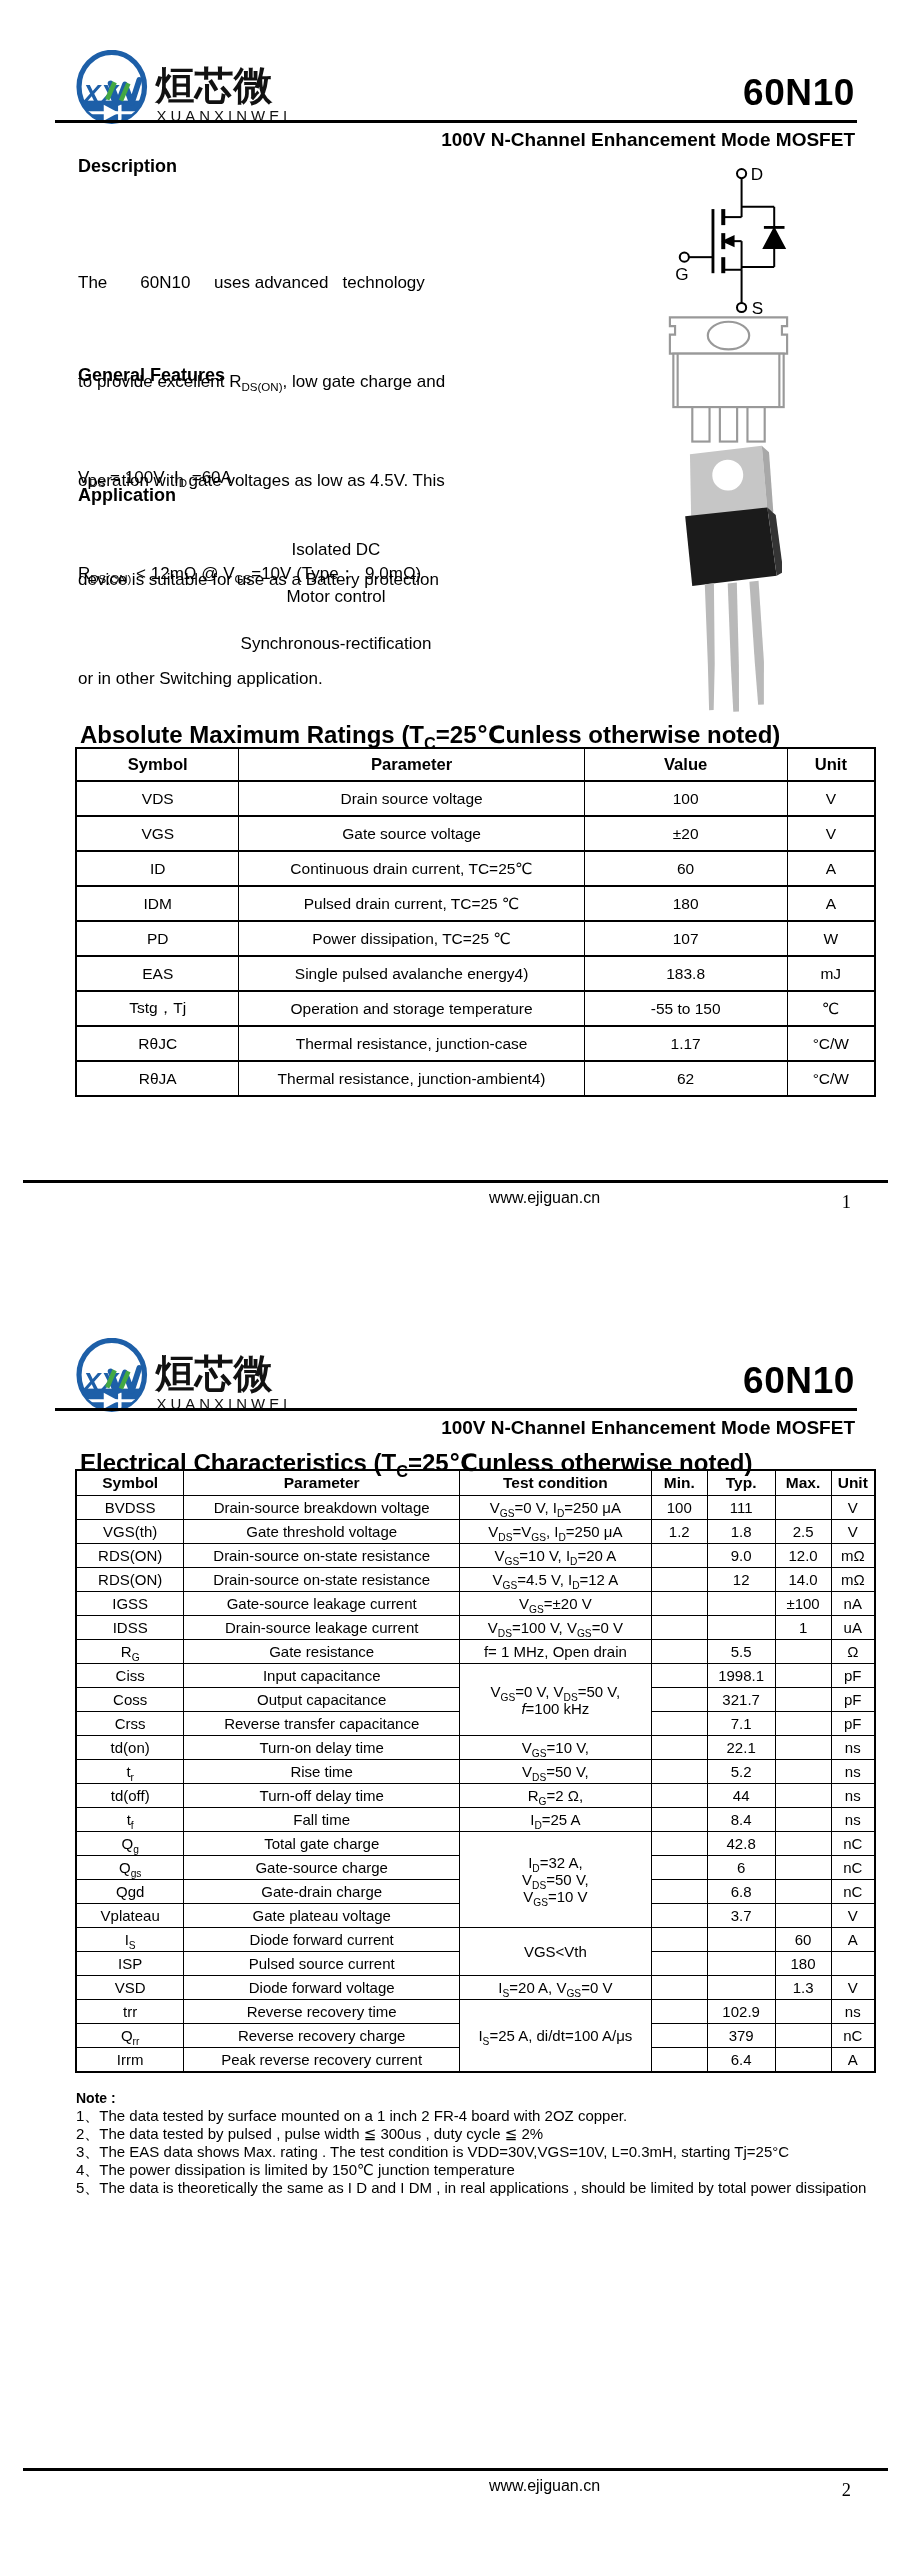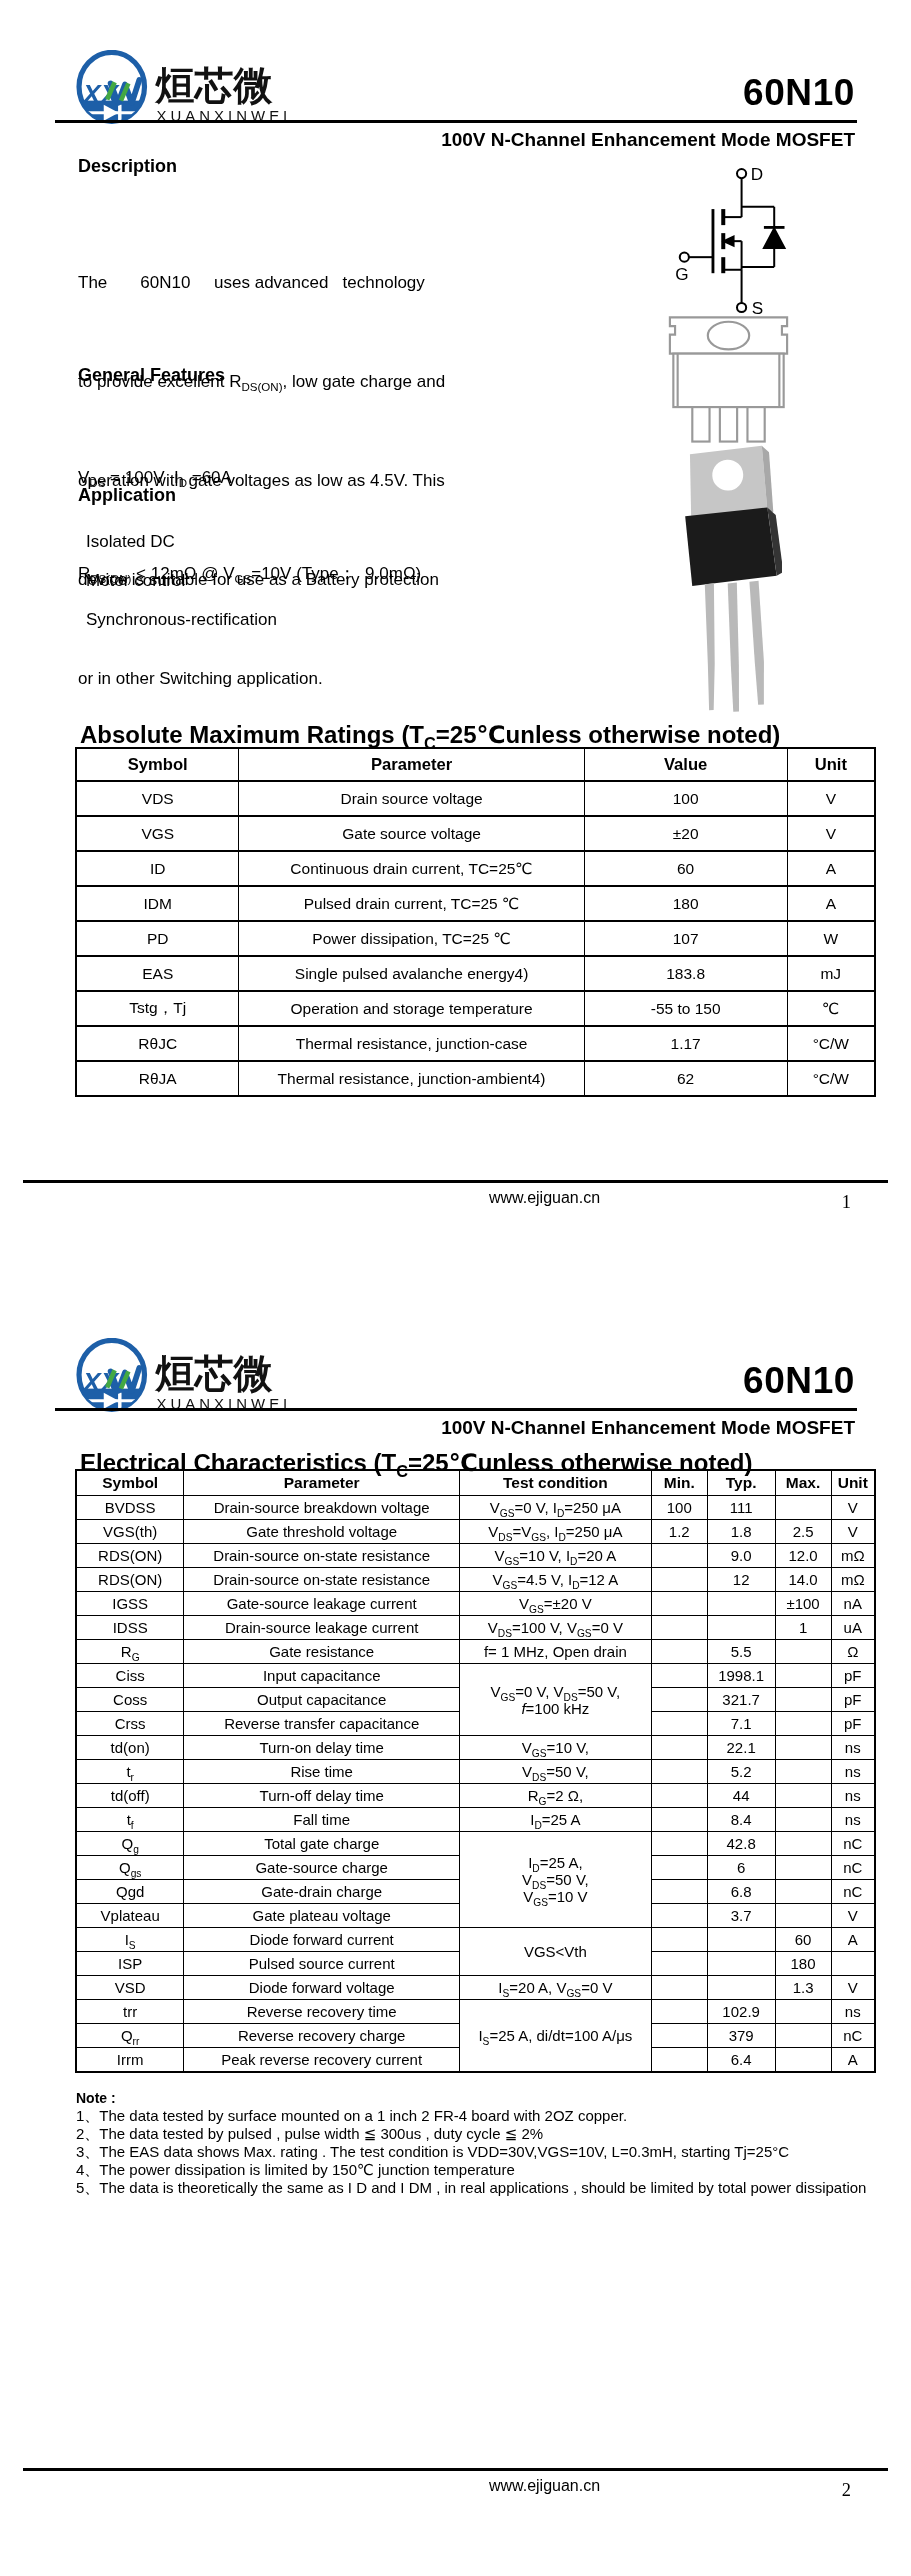--- a/index.html
+++ b/index.html
@@ -14,21 +14,21 @@
   .header-rule{position:absolute;top:120px;left:55px;right:54px;height:3.4px;background:#000;}
   .subtitle{position:absolute;top:129px;right:56px;font-size:19px;font-weight:700;}
 
   
   .sec-heading{position:absolute;left:78px;font-size:18px;font-weight:700;}
   .desc-body{position:absolute;left:78px;top:200px;width:516px;font-size:17px;line-height:33px;white-space:pre-wrap;}
   .desc-body p{margin:0;}
   .gf-body{position:absolute;left:78px;top:398px;width:516px;font-size:17px;line-height:32px;white-space:pre-wrap;}
   .gf-body p{margin:0;}
   .app-body{position:absolute;left:78px;top:518px;width:516px;font-size:17px;line-height:31px;}
-  .app-body p{margin:8px;}
+  .app-body p{margin:16px;text-align:center;}
   sub{font-size:68%;line-height:0;}
 
   
   .mosfet-svg{position:absolute;left:651px;top:161px;width:172px;height:166px;}
   .outline-svg{position:absolute;left:663px;top:313px;width:131px;height:133px;}
   .photo-svg{position:absolute;left:676px;top:445px;width:106px;height:270px;}
 
   
   .tbl-title{position:absolute;left:80px;font-size:24px;font-weight:700;}
   table.data{position:absolute;left:75px;border-collapse:collapse;width:801px;table-layout:fixed;
@@ -417,21 +417,21 @@
             <td>Fall time</td>
             <td><span>I</span><sub>D</sub><span>=25 A</span></td>
             <td></td>
             <td>8.4</td>
             <td></td>
             <td>ns</td>
           </tr>
           <tr>
             <td><span>Q</span><sub>g</sub></td>
             <td>Total gate charge</td>
-            <td rowspan="4"><span>I</span><sub>D</sub><span>=25 A,</span><br><span>V</span><sub>DS</sub><span>=50 V,</span><br><span>V</span><sub>GS</sub><span>=10 V</span></td>
+            <td rowspan="4"><span>I</span><sub>D</sub><span>=32 A,</span><br><span>V</span><sub>DS</sub><span>=50 V,</span><br><span>V</span><sub>GS</sub><span>=10 V</span></td>
             <td></td>
             <td>42.8</td>
             <td></td>
             <td>nC</td>
           </tr>
           <tr>
             <td><span>Q</span><sub>gs</sub></td>
             <td>Gate-source charge</td>
             <td></td>
             <td>6</td>

